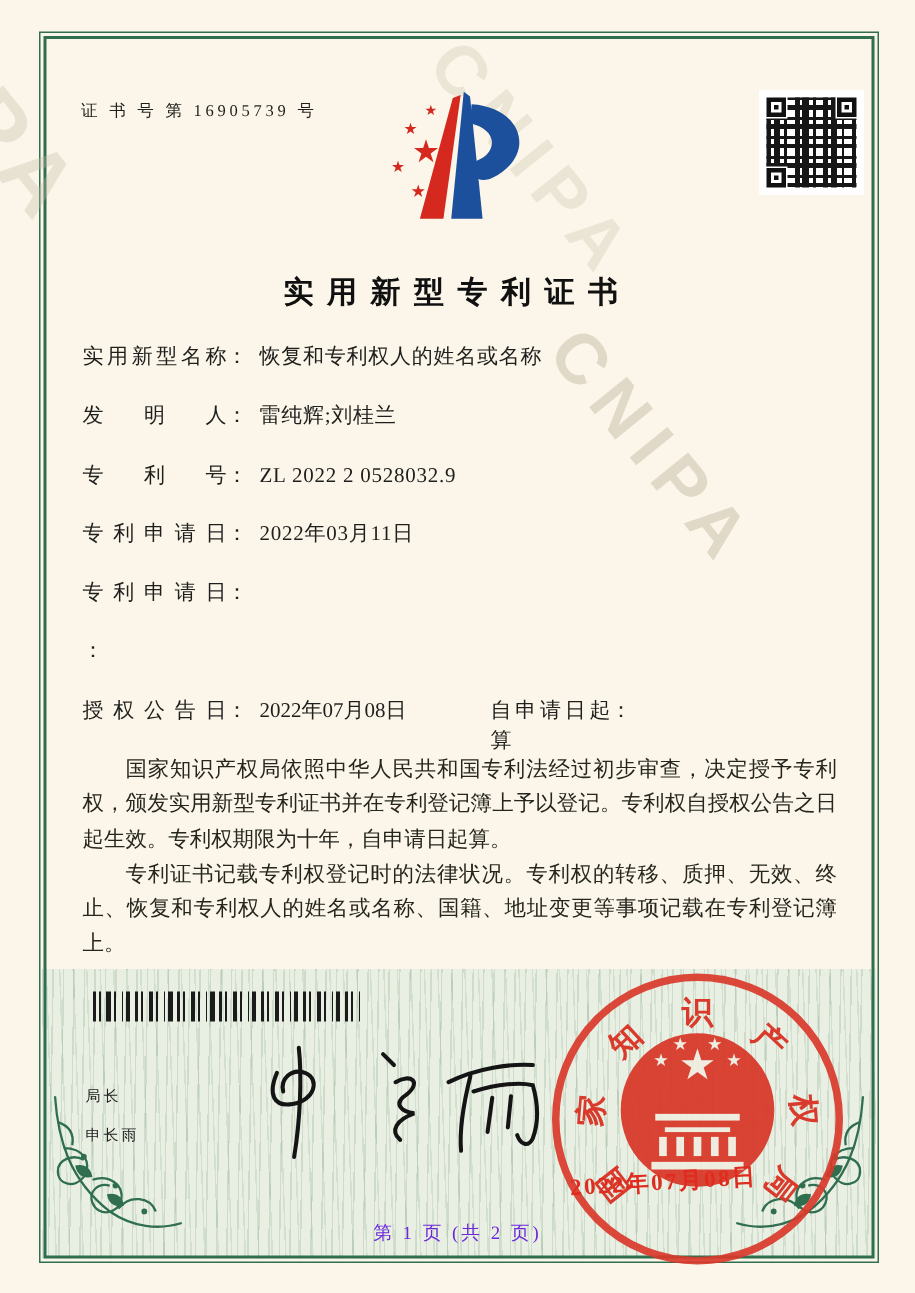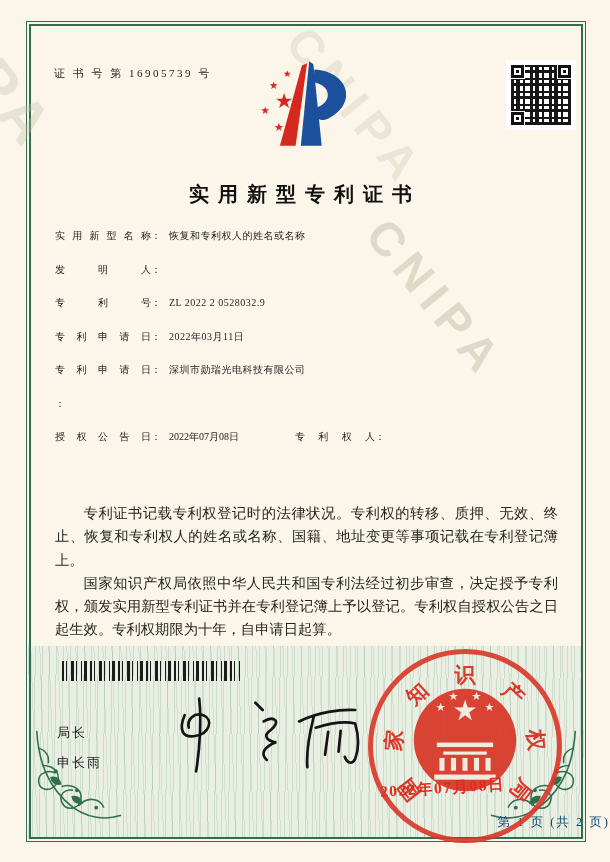--- a/index.html
+++ b/index.html
@@ -40,52 +40,52 @@
     background-image:
       repeating-linear-gradient(0deg,#161616 0 3px,rgba(0,0,0,0) 3px 6px,#161616 6px 8px,rgba(0,0,0,0) 8px 13px),
       repeating-linear-gradient(90deg,#161616 0 3px,#fff 3px 5px,#161616 5px 9px,#fff 9px 12px,#161616 12px 14px,#fff 14px 19px);
   }
   .finder{position:absolute;width:15px;height:15px;background:#fff;border:0;box-sizing:border-box;}
   .finder::before{content:"";position:absolute;inset:1px;border:3px solid #111;}
   .finder::after{content:"";position:absolute;inset:6px;background:#111;}
   .f-tl{left:-1px;top:-1px;} .f-tr{right:-1px;top:-1px;} .f-bl{left:-1px;bottom:-1px;}
   .title{position:absolute;left:0;right:0;top:149px;text-align:center;
     font-size:20px;font-weight:bold;letter-spacing:9px;color:#101010;margin-top:32px;}
-  .fields{position:absolute;left:55px;right:50px;top:229px;font-size:10px;line-height:1.45;}
+  .fields{position:absolute;left:55px;right:50px;top:229px;font-size:14px;line-height:1.45;}
   .row{display:flex;margin-bottom:19px;}
   .flabel{display:inline-block;width:96px;text-align:justify;text-align-last:justify;flex:none;}
   .fcolon{flex:none;}
   .fvalue{flex:1;padding-left:8px;letter-spacing:.5px;}
   .grant .g2label{display:inline-block;width:80px;text-align:justify;text-align-last:justify;flex:none;margin-left:56px;}
   .paras{position:absolute;left:55px;right:52px;top:502px;font-size:14.3px;line-height:1.63;
     text-align:justify;color:#26261f;}
   .paras p{margin:0;text-indent:2em;}
   .barcode{position:absolute;left:62px;top:661px;width:178px;height:20px;
     background:repeating-linear-gradient(90deg,
       #1b1b1b 0 2px,rgba(0,0,0,0) 2px 4px,
       #1b1b1b 4px 5px,rgba(0,0,0,0) 5px 9px,
       #1b1b1b 9px 12px,rgba(0,0,0,0) 12px 14px,
       #1b1b1b 14px 15px,rgba(0,0,0,0) 15px 19px,
       #1b1b1b 19px 20px,rgba(0,0,0,0) 20px 22px,
       #1b1b1b 22px 25px,rgba(0,0,0,0) 25px 28px);}
   .officer{position:absolute;left:57px;top:724px;
-    font-family:"Liberation Sans","DejaVu Sans",sans-serif;font-size:13px;color:#222;}
+    font-family:"Liberation Sans","DejaVu Sans",sans-serif;font-size:10px;color:#222;}
   .officer div{margin-bottom:12px;letter-spacing:2px;}
   .signature{position:absolute;left:168px;top:690px;width:208px;height:92px;}
   .flourish{position:absolute;width:96px;height:96px;}
   .fl-left{left:29px;top:727px;}
   .fl-right{right:27px;top:727px;transform:scaleX(-1);}
   .seal{position:absolute;left:368px;top:649px;width:194px;height:194px;z-index:5;}
   .seal-ring{position:absolute;inset:0;border:5px solid var(--seal-red);border-radius:50%;opacity:.92;}
   .ring-ch{position:absolute;left:50%;top:50%;font-size:21px;font-weight:bold;color:var(--seal-red);
     font-family:"Liberation Serif","DejaVu Serif",serif;}
   .emblem{position:absolute;left:33px;top:27px;width:128px;height:128px;opacity:.95;}
   .seal-date{position:absolute;left:380px;top:778px;z-index:6;font-size:15.5px;font-weight:bold;
     color:#e02b1f;letter-spacing:1.5px;transform:rotate(-3.5deg);}
-  .footer{position:absolute;left:0;right:0;top:814px;text-align:right;font-size:12.5px;letter-spacing:2px;color:#0c4a6e;}
+  .footer{position:absolute;left:0;right:0;top:814px;text-align:center;font-size:12.5px;letter-spacing:2px;color:#6d28d9;}
 </style>
 </head>
 <body>
 
 <div class="band"></div>
 <div class="frame"></div>
 
 <div class="watermark wm1">CNIPA</div>
 <div class="watermark wm2">CNIPA</div>
 <div class="watermark wm3">CNIPA</div>
@@ -117,51 +117,51 @@
 
 <div class="fields">
   <div class="row">
     <span class="flabel">实用新型名称</span>
       <span class="fcolon">：</span>
     <span class="fvalue">恢复和专利权人的姓名或名称</span>
   </div>
   <div class="row">
     <span class="flabel">发明人</span>
       <span class="fcolon">：</span>
+    <span class="fvalue">雷纯辉;刘桂兰</span>
   </div>
   <div class="row">
     <span class="flabel">专利号</span>
       <span class="fcolon">：</span>
     <span class="fvalue">ZL 2022 2 0528032.9</span>
   </div>
   <div class="row">
     <span class="flabel">专利申请日</span>
       <span class="fcolon">：</span>
     <span class="fvalue">2022年03月11日</span>
   </div>
   <div class="row">
     <span class="flabel">专利申请日</span>
       <span class="fcolon">：</span>
-    <span class="fvalue">深圳市勋瑞光电科技有限公司</span>
   </div>
   <div class="row">
       <span class="fcolon">：</span>
   </div>
   <div class="row grant">
     <span class="flabel">授权公告日</span>
       <span class="fcolon">：</span>
     <span style="padding-left:8px;">2022年07月08日</span>
-    <span class="g2label">专利权人</span>
+    <span class="g2label">自申请日起算</span>
       <span class="fcolon">：</span>
   </div>
 </div>
 
 <div class="paras">
+  <p>国家知识产权局依照中华人民共和国专利法经过初步审查，决定授予专利权，颁发实用新型专利证书并在专利登记簿上予以登记。专利权自授权公告之日起生效。专利权期限为十年，自申请日起算。</p>
   <p>专利证书记载专利权登记时的法律状况。专利权的转移、质押、无效、终止、恢复和专利权人的姓名或名称、国籍、地址变更等事项记载在专利登记簿上。</p>
-  <p>国家知识产权局依照中华人民共和国专利法经过初步审查，决定授予专利权，颁发实用新型专利证书并在专利登记簿上予以登记。专利权自授权公告之日起生效。专利权期限为十年，自申请日起算。</p>
 </div>
 
 <div class="barcode"></div>
 
 <div class="officer">
   <div>局长</div>
   <div>申长雨</div>
 </div>
 
 <div class="signature">

